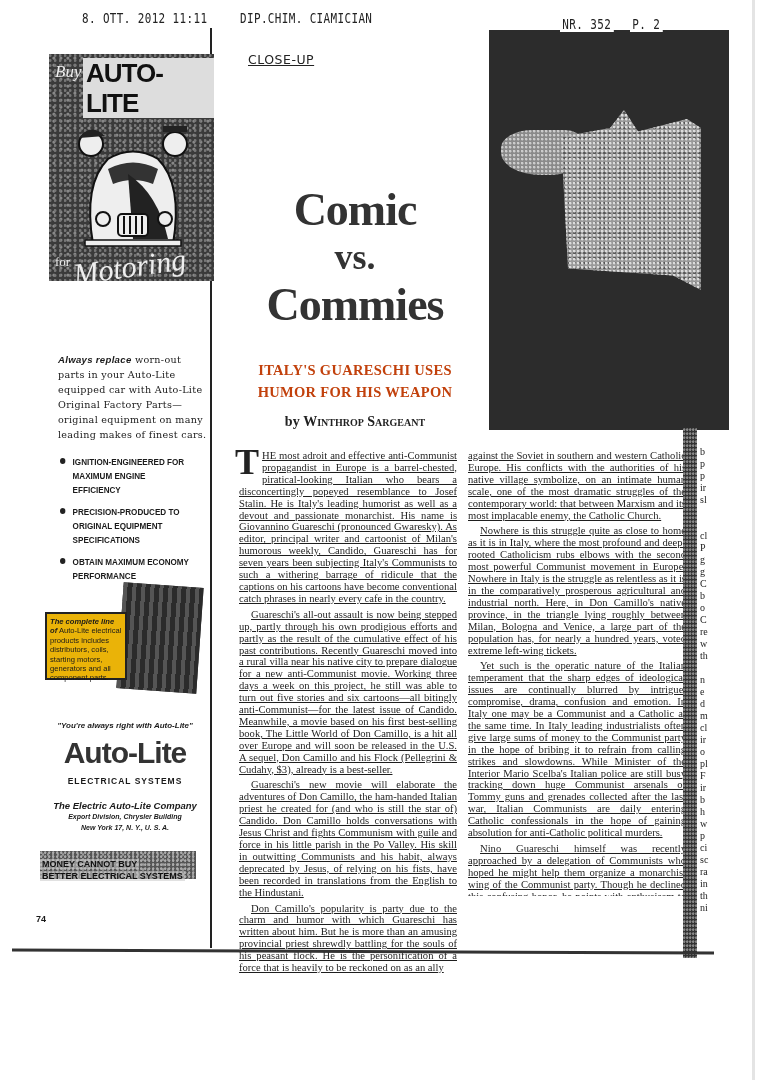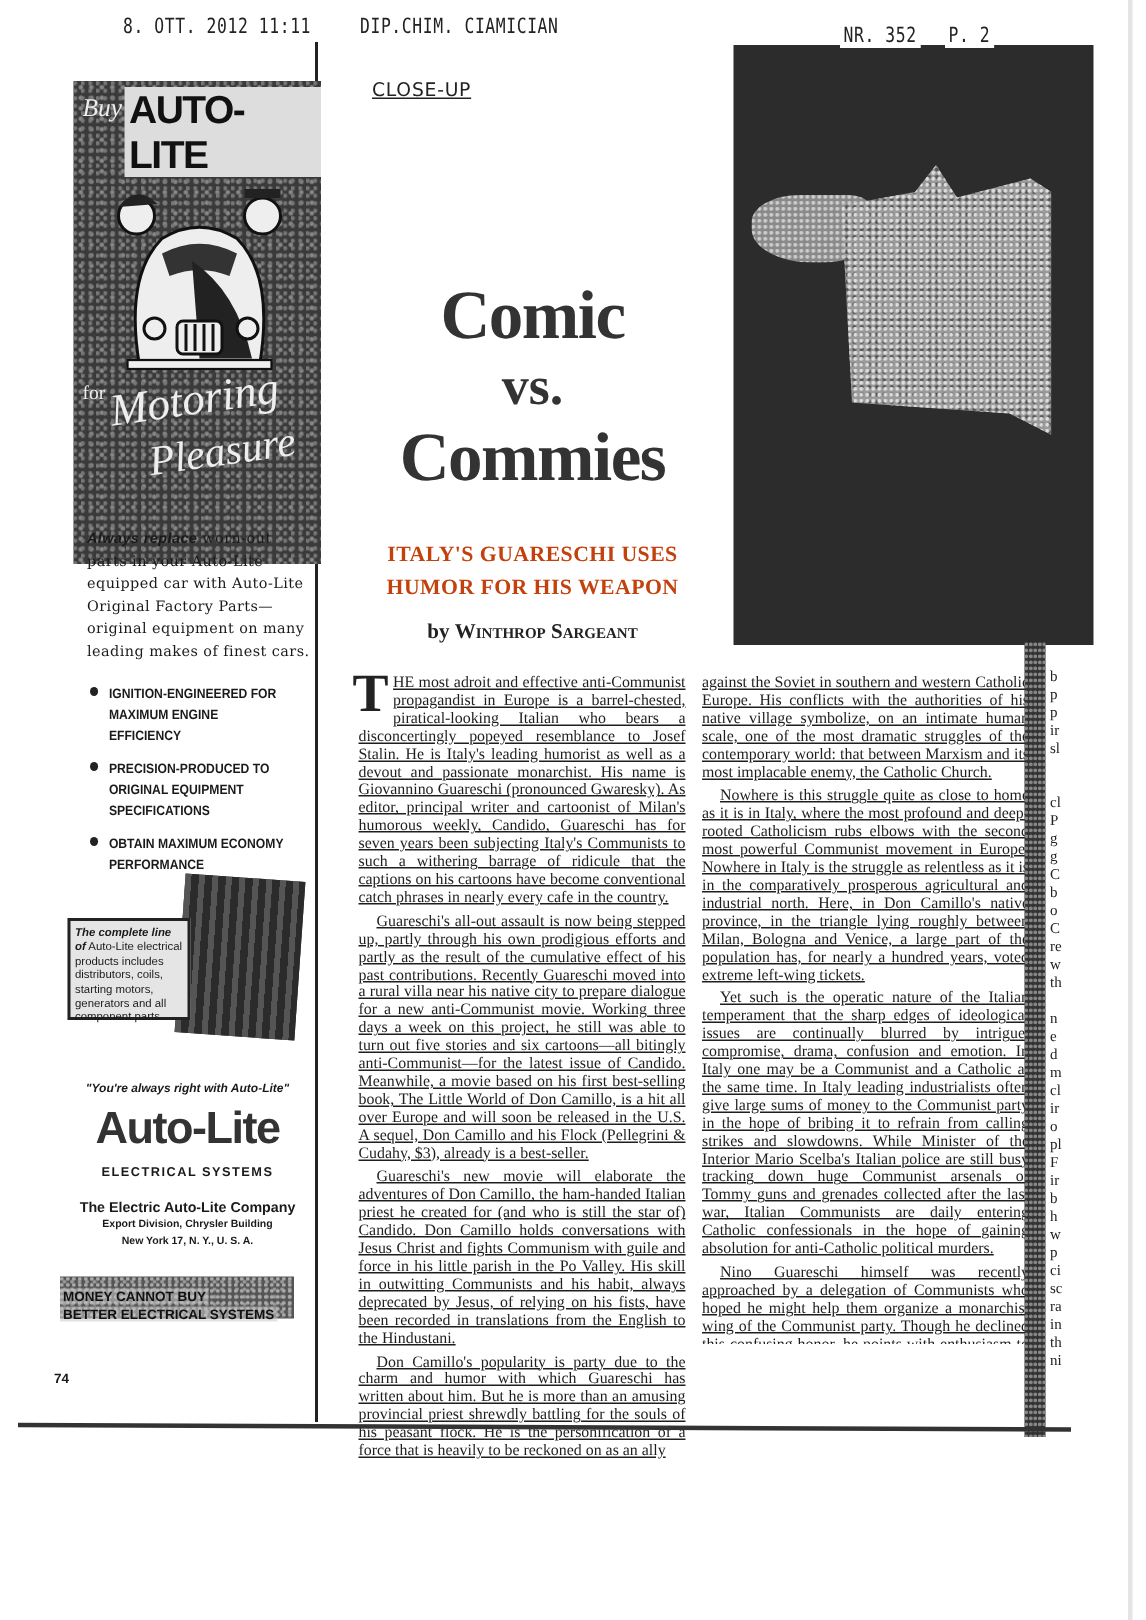--- a/index.html
+++ b/index.html
@@ -5,44 +5,44 @@
   html, body { margin:0; padding:0; }
   body { width:764px; height:1080px; background:#fff; position:relative; overflow:hidden; font-family:"Liberation Serif", serif; color:#1a1a1a; }
   .abs { position:absolute; }
   .fax { font-family:"DejaVu Sans Mono", monospace; font-size:14px; letter-spacing:0.5px; color:#222; transform:scaleX(0.78); transform-origin:left top; white-space:nowrap; }
   .fax-box { background:#fff; padding:0 3px; }
   .vrule { position:absolute; left:210px; top:28px; width:2px; height:920px; background:#222; }
   .hrule { position:absolute; left:12px; top:950px; width:702px; height:3px; background:#333; transform:rotate(0.25deg); }
   .right-edge { position:absolute; left:752px; top:0; width:3px; height:1080px; background:#e4e4e4; }
 
   
-  .ad-poster { position:absolute; left:49px; top:54px; width:165px; height:322px; background:#3a3a3a;
+  .ad-poster { position:absolute; left:49px; top:54px; width:165px; height:227px; background:#3a3a3a;
      background-image: radial-gradient(circle at 20% 30%, #777 0 1px, transparent 2px), radial-gradient(circle at 70% 60%, #888 0 1px, transparent 2px);
      background-size:5px 5px, 7px 7px; overflow:hidden; }
   .ad-poster .buy { position:absolute; left:6px; top:8px; font-family:"Liberation Serif", serif; font-style:italic; color:#eee; font-size:17px; }
   .ad-poster .brand { position:absolute; left:34px; top:4px; font-family:"Liberation Sans", sans-serif; font-weight:bold; font-size:26px; color:#111; background:#ddd; padding:0 3px; letter-spacing:-1px; line-height:30px; }
   .ad-poster .car { position:absolute; left:24px; top:60px; width:120px; height:140px; }
   .ad-poster .for { position:absolute; left:6px; top:200px; color:#eee; font-size:13px; }
   .ad-poster .slogan1 { position:absolute; left:24px; top:196px; color:#eee; font-style:italic; font-size:30px; font-family:"Liberation Serif", serif; transform:rotate(-8deg); }
   .ad-poster .slogan2 { position:absolute; left:50px; top:232px; color:#eee; font-style:italic; font-size:28px; font-family:"Liberation Serif", serif; transform:rotate(-8deg); }
 
   .ad-copy { position:absolute; left:58px; top:352px; width:150px; font-family:"DejaVu Serif", serif; font-size:9.6px; line-height:15px; letter-spacing:0.3px; }
   .ad-copy b { font-family:"Liberation Sans", sans-serif; font-style:italic; font-weight:bold; }
   .bullets { position:absolute; left:60px; top:455px; width:150px; font-family:"Liberation Sans", sans-serif; font-weight:bold; font-size:9px; line-height:14px; transform:scaleX(0.9); transform-origin:left top; }
   .bullet { position:relative; padding-left:14px; margin-bottom:8px; }
   .bullet .dot { position:absolute; left:0; top:3px; width:6px; height:6px; border-radius:50%; background:#222; }
 
-  .products-box { position:absolute; left:45px; top:612px; width:82px; height:68px; border:2px solid #222; background:#e5e5e5; font-family:"Liberation Sans", sans-serif; font-size:7.6px; line-height:9.4px; padding:3px; box-sizing:border-box; z-index:2; }
+  .products-box { position:absolute; left:45px; top:612px; width:82px; height:68px; border:2px solid #222; background:#eab308; font-family:"Liberation Sans", sans-serif; font-size:7.6px; line-height:9.4px; padding:3px; box-sizing:border-box; z-index:2; }
   .products-box .ttl { font-style:italic; font-weight:bold; }
   .distributor { position:absolute; left:120px; top:585px; width:80px; height:106px; background:#3a3a3a;
      background-image: repeating-linear-gradient(90deg, #555 0 4px, #2b2b2b 4px 9px); transform:rotate(4deg); }
   .tagline { position:absolute; left:45px; top:721px; width:160px; font-family:"Liberation Sans", sans-serif; font-style:italic; font-weight:bold; font-size:8px; text-align:center; }
   .logo { position:absolute; left:45px; top:736px; width:160px; text-align:center; font-family:"Liberation Sans", sans-serif; font-weight:bold; font-size:30px; color:#333; letter-spacing:-1px; }
   .logo-sub { position:absolute; left:45px; top:776px; width:160px; text-align:center; font-family:Liberation Sans, sans-serif; font-weight:bold; font-size:8.5px; letter-spacing:1px; }
-  .company { position:absolute; left:45px; top:800px; width:160px; text-align:center; font-family:"Liberation Sans", sans-serif; font-weight:bold; }
+  .company { position:absolute; left:45px; top:800px; width:160px; text-align:center; font-family:"Liberation Sans", sans-serif; font-weight:bold;font-style:italic; }
   .company .c1 { font-size:9.5px; }
   .company .c2, .company .c3 { font-size:7px; line-height:11px; }
   .money-box { position:absolute; left:40px; top:851px; width:156px; height:28px; background:#555;
      background-image: radial-gradient(circle at 30% 40%, #aaa 0 1px, transparent 1.5px), radial-gradient(circle at 60% 70%, #999 0 1px, transparent 1.5px);
      background-size:4px 4px, 5px 5px; color:#111; font-family:"Liberation Sans", sans-serif; font-weight:bold; font-size:9px; line-height:12px; padding-top:7px; box-sizing:border-box; }
   .money-box span { background:rgba(200,200,200,0.55); padding:0 2px; }
   .pagenum { position:absolute; left:36px; top:914px; font-family:"Liberation Sans", sans-serif; font-weight:bold; font-size:9px; }
 
   
   .section-label { position:absolute; left:248px; top:52px; font-family:"DejaVu Sans", sans-serif; font-size:12.5px; text-decoration:underline; letter-spacing:0.5px; color:#222; }

